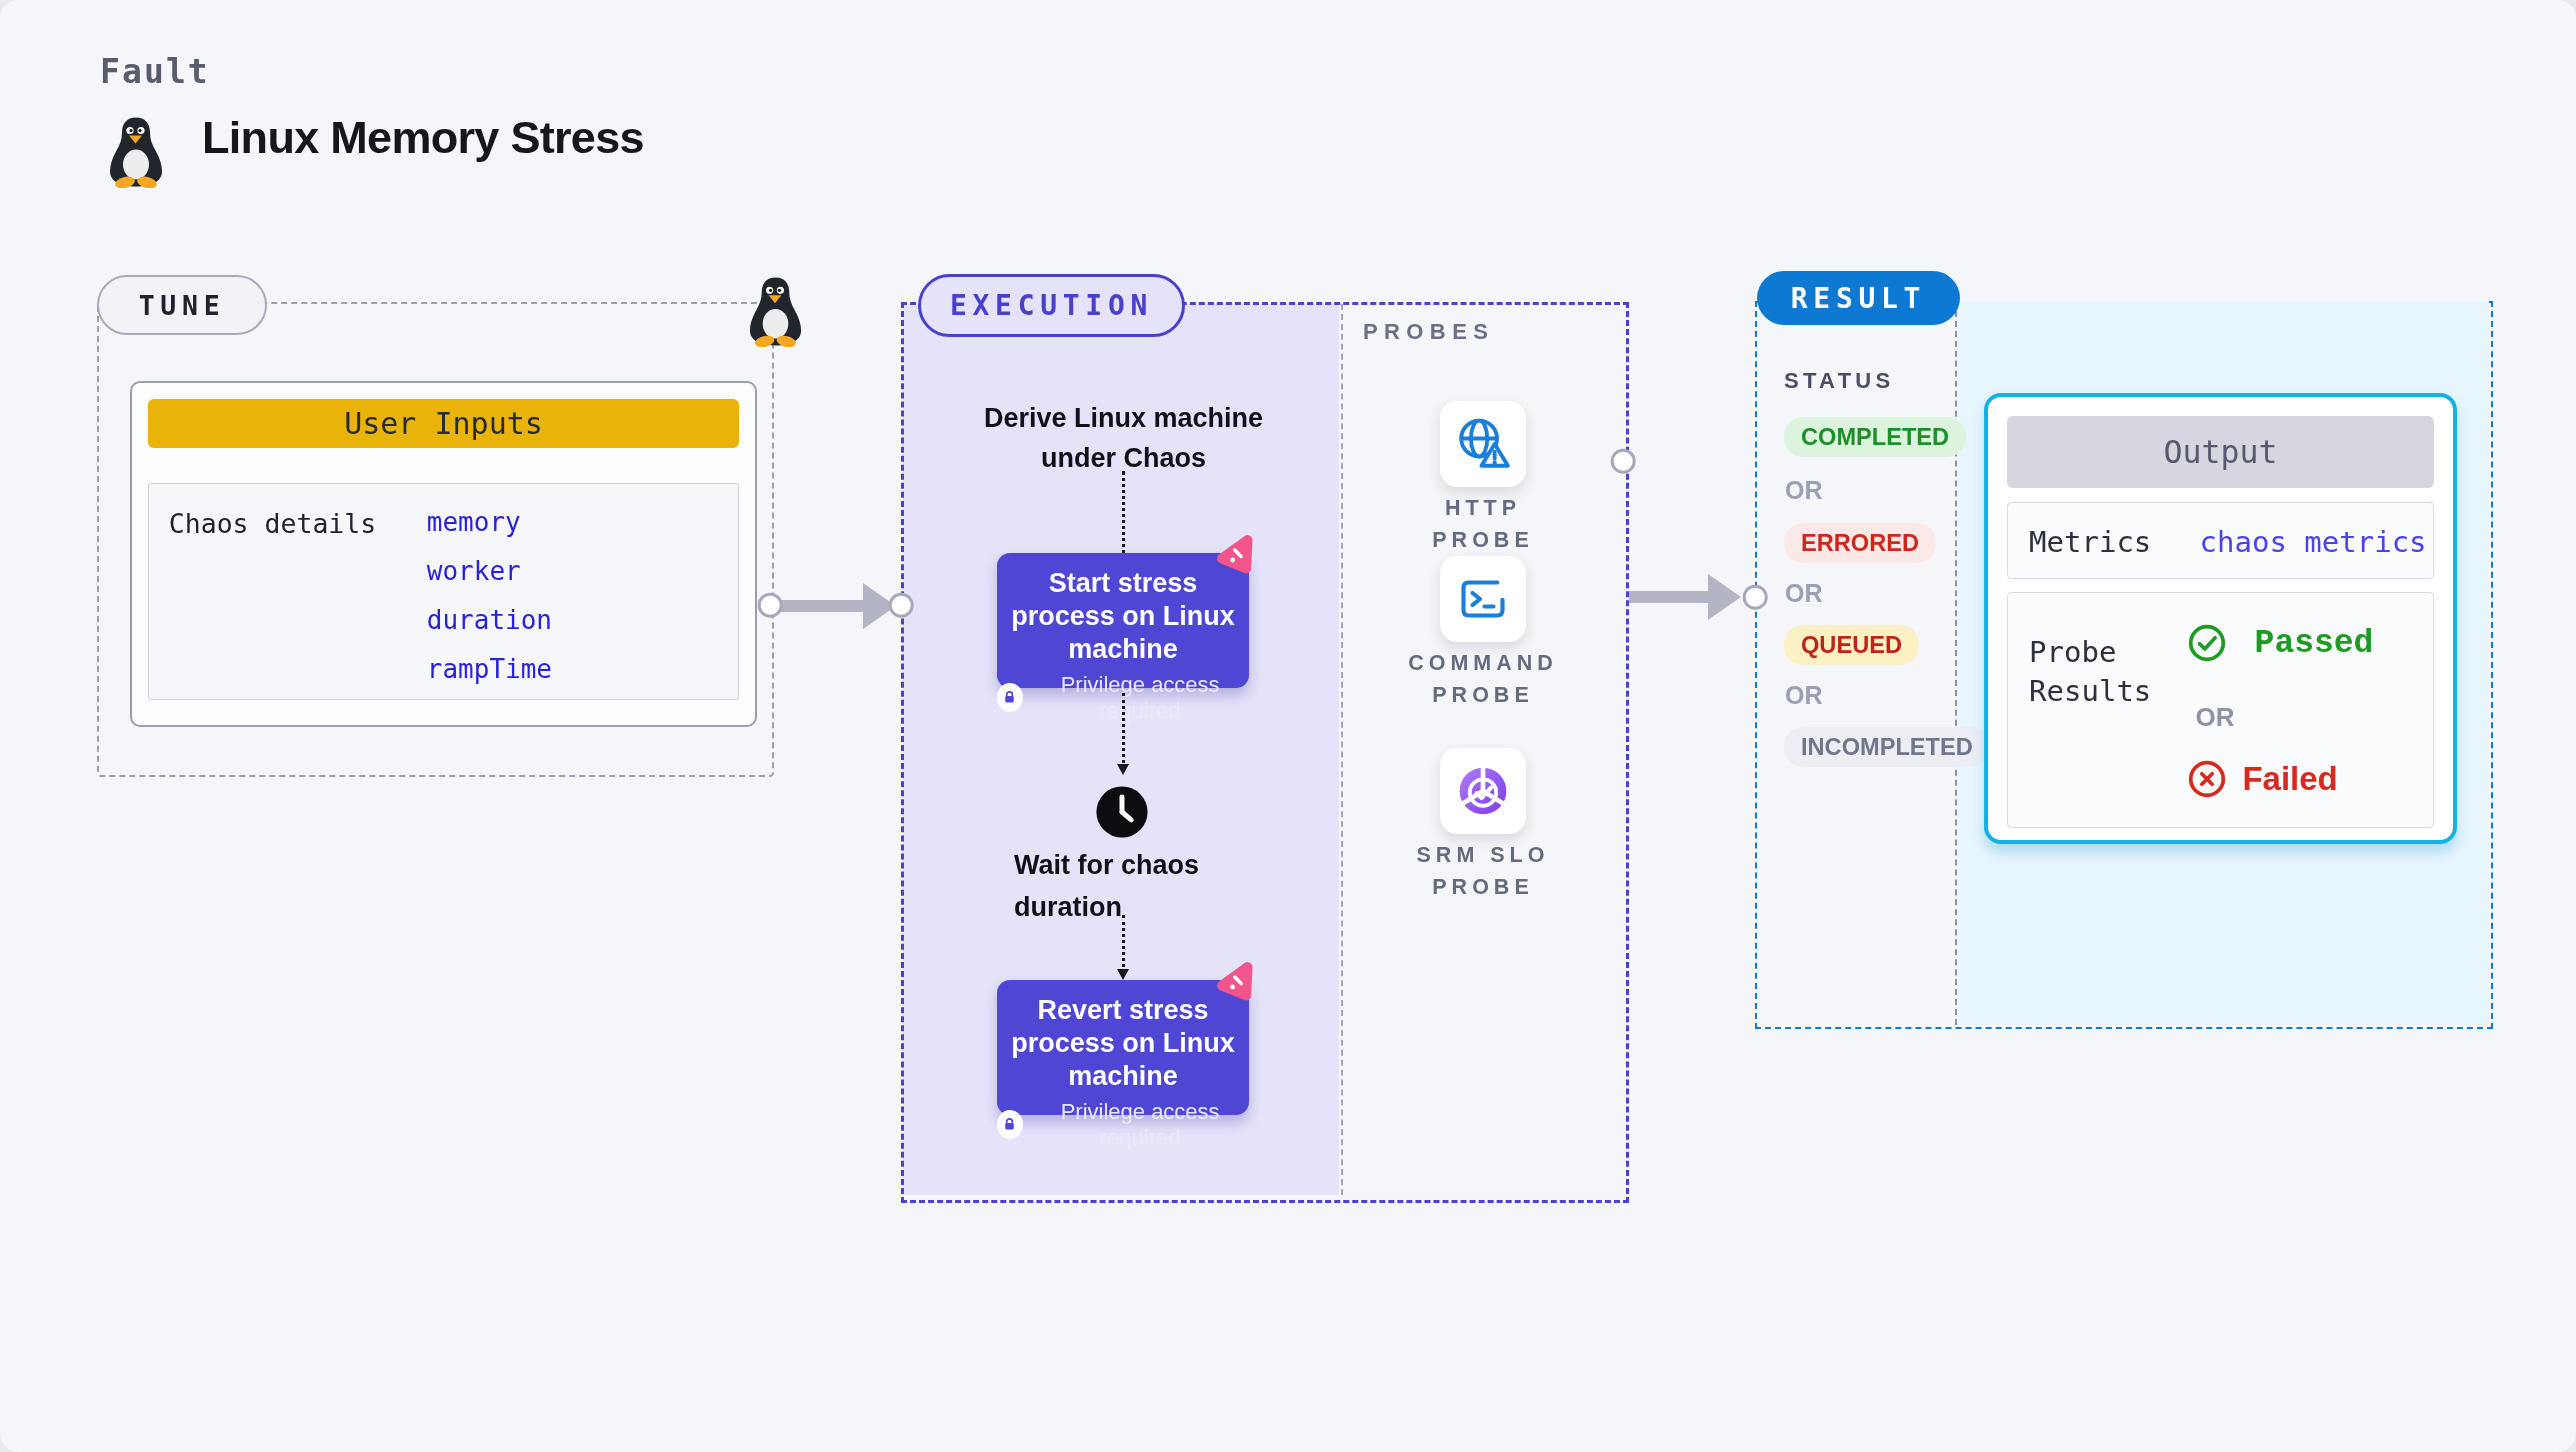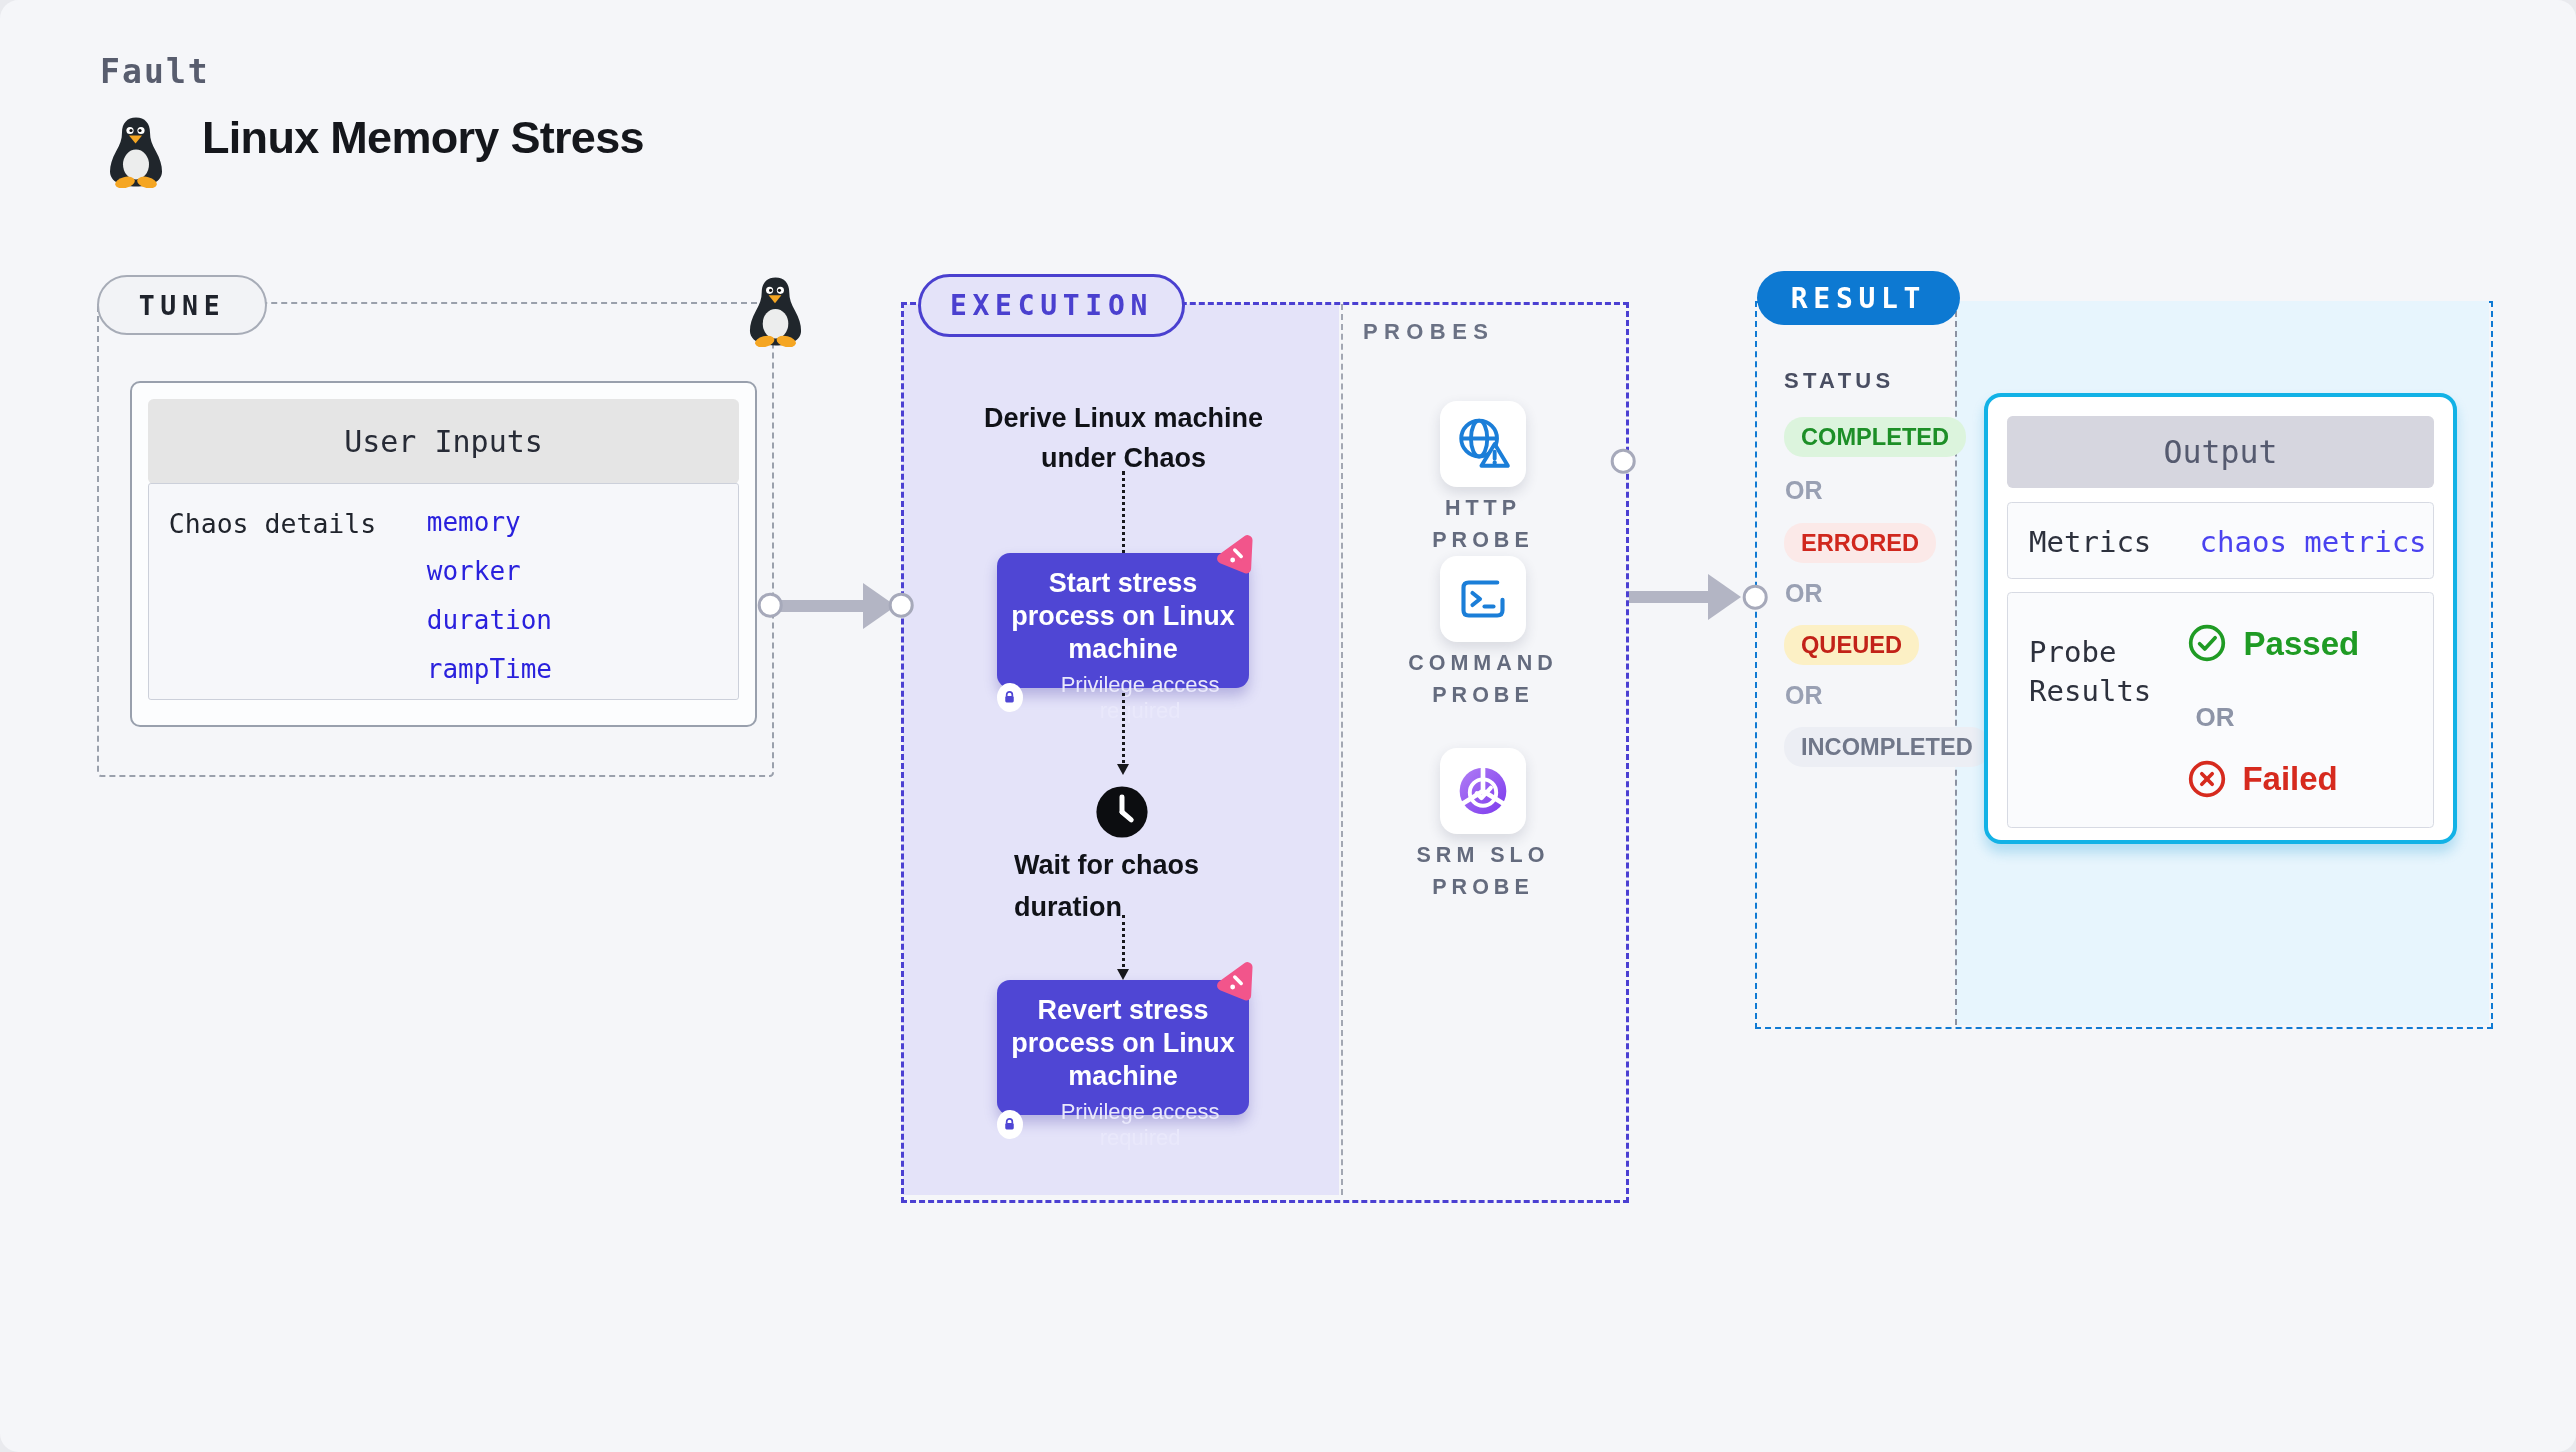--- a/index.html
+++ b/index.html
@@ -17,21 +17,21 @@
   .connector{position:absolute;width:18.6px;height:18.6px;border-radius:50%;background:#ffffff;border:3.6px solid #a6a9ba;transform:translate(-50%,-50%);z-index:6;}
   .h-arrow{position:absolute;height:11.5px;background:#b3b5c4;z-index:5;}
   .h-arrow::after{content:'';position:absolute;right:-31.5px;top:-17px;border-top:23px solid transparent;border-bottom:23px solid transparent;border-left:33px solid #b3b5c4;}
   .dotted-arrow{position:absolute;width:0;border-left:3.6px dotted #17181c;z-index:3;}
   .dotted-arrow::after{content:'';position:absolute;left:-7.9px;bottom:-11.5px;border:6.4px solid transparent;border-top:11.5px solid #17181c;}
 
   
   .tune-box{position:absolute;left:97px;top:302px;width:673px;height:471px;border:2.9px dashed #9aa0ac;border-radius:4.3px;}
   .tune-pill{left:97px;top:275px;width:166px;height:56px;background:#f2f3f6;border:2.9px solid #a7acb7;color:#1f232c;font-size:26.5px;z-index:4;}
   .ui-card{position:absolute;left:130px;top:381px;width:623px;height:342px;background:#fcfdfe;border:2.9px solid #99a0ad;border-radius:10px;z-index:2;}
-  .ui-header{position:absolute;left:15.8px;top:15.8px;right:15.8px;height:85px;background:#e5e5e5;border-radius:5.7px;display:flex;align-items:center;justify-content:center;font-size:30px;color:#272b36;}
+  .ui-header{position:absolute;left:15.8px;top:15.8px;right:15.8px;height:49px;background:#eab308;border-radius:5.7px;display:flex;align-items:center;justify-content:center;font-size:30px;color:#272b36;}
   .ui-body{position:absolute;left:15.8px;top:100px;right:15.8px;height:215px;background:#f6f7fa;border:1.4px solid #ccd0da;border-radius:2.9px;}
   .chaos-label{position:absolute;left:20px;top:24px;font-size:26.5px;color:#20242c;}
   .chaos-values{position:absolute;left:278px;top:14.3px;font-size:26px;line-height:49px;color:#2a21dd;}
 
   
   .exec-fill{position:absolute;left:903px;top:304px;width:436px;height:891px;background:#e4e3f9;z-index:1;}
   .exec-box{position:absolute;left:901px;top:302px;width:722px;height:895px;border:3.6px dashed #4b40d2;z-index:2;}
   .probes-divider{position:absolute;left:1341px;top:304px;height:891px;width:0;border-left:2.1px dashed #a2a7b3;z-index:2;}
   .exec-pill{left:918px;top:274px;width:261px;height:57px;background:#e4e3f9;border:3.6px solid #4a40cf;color:#4a40cf;font-size:28px;z-index:4;}
   .derive-text{position:absolute;left:980px;top:398px;width:287px;text-align:center;font-size:27px;line-height:40px;font-weight:bold;color:#101218;z-index:3;}
@@ -60,21 +60,21 @@
   .badge-errored{top:523px;background:#fbe9e8;color:#d0271d;}
   .badge-queued{top:625px;background:#fcf0c5;color:#c22218;}
   .badge-incompleted{top:727px;background:#eceef4;color:#707789;}
   .output-card{position:absolute;left:1984px;top:393px;width:473px;height:451px;background:#ffffff;border:4.3px solid #12b2e6;border-radius:17px;box-shadow:0 8.6px 11.5px rgba(18,150,210,.25);box-sizing:border-box;z-index:3;}
   .output-header{position:absolute;left:18.6px;top:18.6px;right:18.6px;height:72px;background:#d6d6df;border-radius:5.7px;display:flex;align-items:center;justify-content:center;font-size:31.5px;color:#555a6f;}
   .metrics-row{position:absolute;left:18.6px;top:105px;right:18.6px;height:75px;background:#fafbfd;border:1.4px solid #d7dae3;border-radius:4.3px;}
   .metrics-label{position:absolute;left:21.5px;top:21.5px;font-size:29px;color:#2d313d;}
   .metrics-value{position:absolute;left:192px;top:21.5px;font-size:29px;color:#4a42ef;}
   .proberes-row{position:absolute;left:18.6px;top:195px;right:18.6px;height:234px;background:#fafbfd;border:1.4px solid #d7dae3;border-radius:4.3px;}
   .proberes-label{position:absolute;left:21.5px;top:40px;width:136px;font-size:29px;line-height:39px;color:#2d313d;}
-  .passed-row{position:absolute;left:179px;top:30px;display:flex;align-items:flex-end;gap:17px;font-size:33px;font-weight:bold;color:#1f9b24;}
+  .passed-row{position:absolute;left:179px;top:30px;display:flex;align-items:center;gap:28px;font-size:33px;font-weight:bold;color:#1f9b24;font-family:Liberation Mono, monospace;}
   .failed-row{position:absolute;left:179px;top:166px;display:flex;align-items:center;gap:15.8px;font-size:33px;font-weight:bold;color:#d62a1e;}
   .or-small{position:absolute;left:188px;top:109px;font-size:26px;font-weight:600;color:#8d94a7;}
 </style>
 </head>
 <body>
 
 <div id="canvas">
 
   <div class="kicker mono">Fault</div>
   <svg class="tux" style="left:106px;top:115px" width="60" height="73" viewBox="0 0 60 72">

